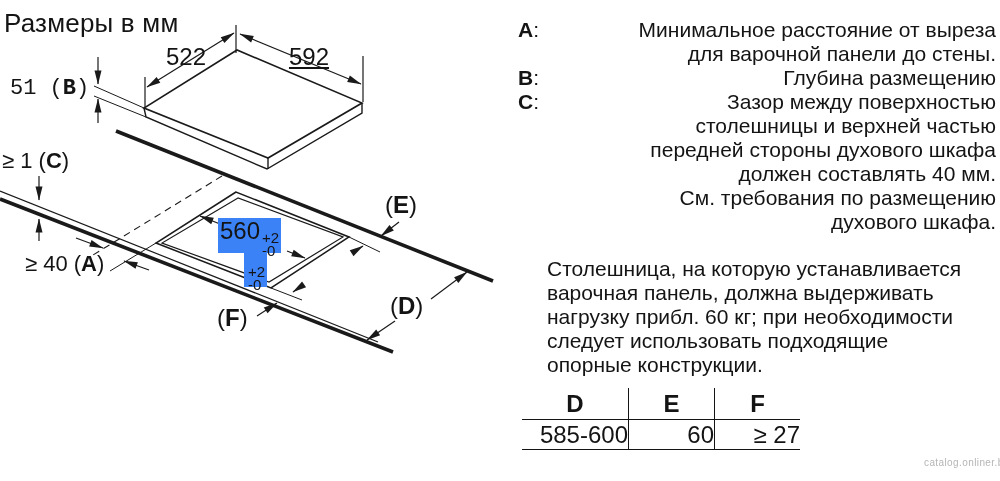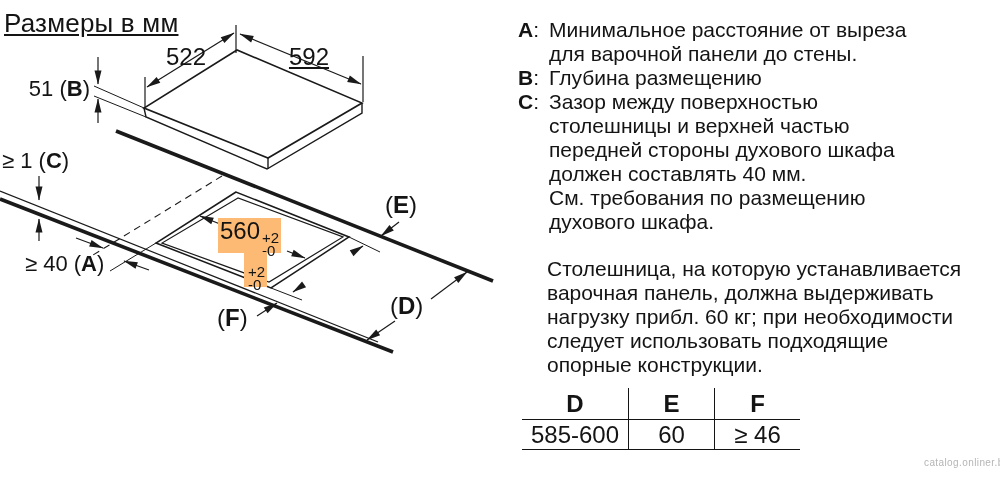--- a/index.html
+++ b/index.html
@@ -1,38 +1,38 @@
 <!DOCTYPE html>
 <html><head>
 <meta charset="utf-8">
 <style>
   html,body{margin:0;padding:0;background:#ffffff;}
   body{width:1000px;height:481px;overflow:hidden;position:relative;
        font-family:"Liberation Sans", sans-serif;color:#141414;}
   .page{position:absolute;inset:0;background:#fff;}
-  .title{position:absolute;left:4px;top:8px;font-size:26px;letter-spacing:0.2px;text-decoration:underline;}
+  .title{position:absolute;left:4px;top:8px;font-size:26px;letter-spacing:0.2px;}
   .diagram{position:absolute;left:0;top:0;width:512px;height:481px;}
   .diagram svg{position:absolute;left:0;top:0;}
   .lbl{position:absolute;font-size:22px;white-space:nowrap;line-height:1.05;}
   .lbl b{font-weight:bold;}
   .num{font-size:24px;}
-  .dim-tol{background:#fdba74;padding:0 2px;}
+  .dim-tol{background:#3b82f6;padding:0 2px;}
   .tol{display:inline-flex;flex-direction:column;font-size:15px;line-height:13px;
        margin-left:2px;transform:translateY(4px);}
   .legend{position:absolute;left:518px;top:18px;width:478px;font-size:21px;line-height:24px;}
   .legend-item{display:grid;grid-template-columns:31px 1fr;}
   .legend-key b{font-weight:bold;}
-  .legend-text{white-space:pre-line;}
+  .legend-text{white-space:pre-line;text-align:right;}
   .note{position:absolute;left:513px;top:257px;width:480px;font-size:21px;
         line-height:24px;white-space:pre-line;margin-left:34px;}
   table.spec{position:absolute;left:522px;top:388px;border-collapse:collapse;
         font-size:24px;table-layout:fixed;}
   table.spec th,table.spec td{text-align:center;padding:0;font-weight:normal;}
   table.spec th{font-weight:bold;height:31px;}
-  table.spec td{height:29px;}
+  table.spec td{height:29px;text-align:right;}
   .cw1{width:106px;} .cw2{width:85px;} .cw3{width:85px;}
   .vline{border-right:1.5px solid #141414;}
   tr.hline{border-bottom:1.5px solid #141414;}
   .watermark{position:absolute;left:924px;top:457px;font-size:10px;color:#b5b5b5;
         letter-spacing:0.4px;}
 </style>
 </head>
 <body>
 
 <div class="page">
@@ -92,21 +92,21 @@
         <line x1="399" y1="222" x2="381" y2="236" marker-end="url(#ah)"></line>
         <line x1="431" y1="299" x2="467" y2="272" marker-end="url(#ah)"></line>
         <line x1="395" y1="321" x2="367" y2="340" marker-end="url(#ah)"></line>
         <line x1="257" y1="316" x2="277" y2="303" marker-end="url(#ah)"></line>
       </g>
     </svg>
 
     <div class="lbl num" style="left:151px;top:44px;width:70px;text-align:center;">522</div>
     <div class="lbl num" style="left:273px;top:44px;width:72px;text-align:center;text-decoration:underline;">592</div>
 
-    <div class="lbl" style="left:10px;top:77px;width:80px;text-align:right;"><span>51 (</span><b>B</b><span>)</span></div>
+    <div class="lbl" style="left:10px;top:77px;width:80px;font-family:Liberation Mono, monospace;"><span>51 (</span><b>B</b><span>)</span></div>
 
     <div class="lbl" style="left:2px;top:149px;"><span>≥ 1 (</span><b>C</b><span>)</span></div>
 
     <div class="lbl" style="left:25px;top:252px;"><span>≥ 40 (</span><b>A</b><span>)</span></div>
 
     <div class="lbl num dim-tol" style="left:218px;top:218px;"><span>560</span><span class="tol">
           <span>+2</span>
           <span>-0</span>
         </span></div>
 
@@ -154,20 +154,20 @@
       <tr class="hline">
         <th class="cw1 vline">D</th>
         <th class="cw2 vline">E</th>
         <th class="cw3">F</th>
       </tr>
     </thead>
     <tbody>
       <tr class="hline">
         <td class="vline">585-600</td>
         <td class="vline">60</td>
-        <td>≥ 46</td>
+        <td>≥ 27</td>
       </tr>
     </tbody>
   </table>
 
   <div class="watermark">catalog.onliner.by</div>
 
 </div>
 
 </body></html>

